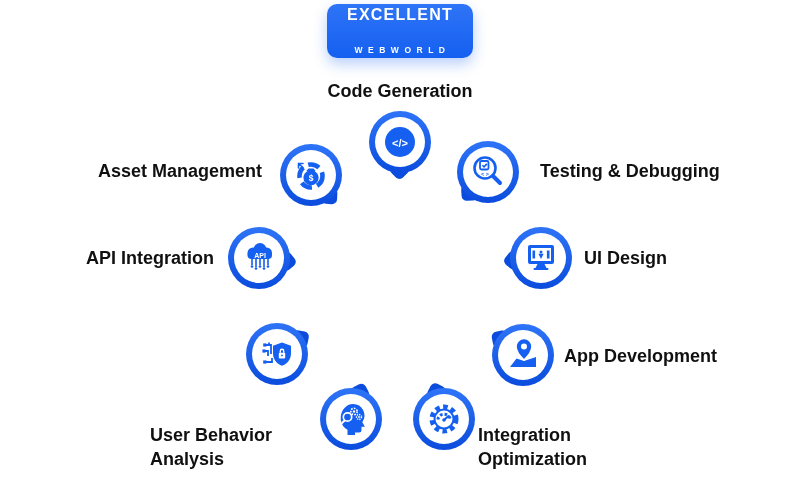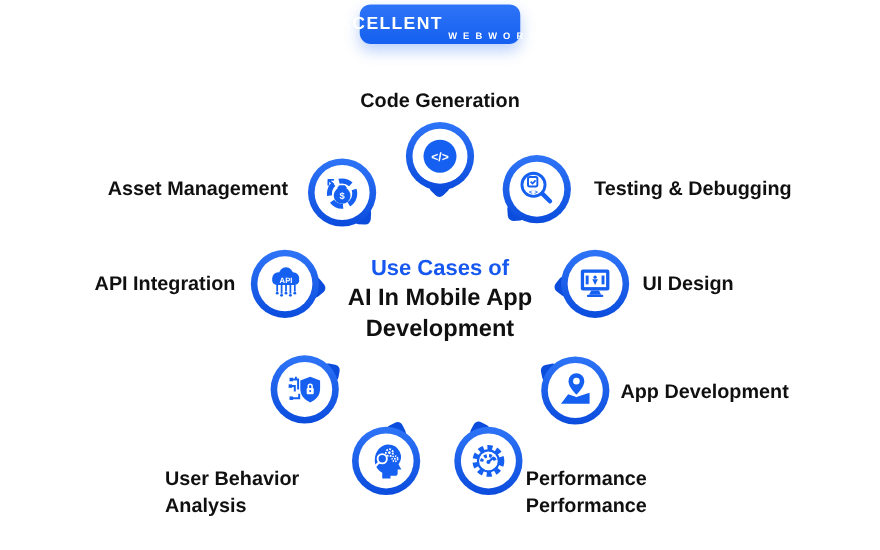--- a/index.html
+++ b/index.html
@@ -14,24 +14,24 @@
   html,body{width:800px;height:500px;overflow:hidden;}
   body{
     background:var(--background);
     font-family:"Liberation Sans", sans-serif;
     position:relative;
   }
   .canvas{position:absolute;left:0;top:0;width:800px;height:500px;}
 
   
   .logo{
-    position:absolute;left:327px;top:4px;width:146px;height:36px;
+    position:absolute;left:327px;top:4px;width:146px;height:54px;
     background:linear-gradient(180deg,var(--primary-light),var(--primary));
     border-radius:10px;
-    display:flex;flex-direction:row;align-items:center;justify-content:center;
+    display:flex;flex-direction:column;align-items:center;justify-content:center;
     box-shadow:0 6px 14px rgba(21,96,240,.30);
   }
   .logo-line1{color:#fff;font-size:16px;font-weight:bold;letter-spacing:1.2px;line-height:18px;}
   .logo-line2{color:#fff;font-size:8.5px;font-weight:600;letter-spacing:5.5px;line-height:12px;margin-top:20px;padding-left:5px;}
 
   
   .title{
     position:absolute;left:400px;top:231px;transform:translateX(-50%);
     text-align:center;white-space:nowrap;
   }
@@ -69,25 +69,20 @@
 </head>
 <body>
 
 <div class="canvas">
 
   <div class="logo">
     <div class="logo-line1">EXCELLENT</div>
     <div class="logo-line2">WEBWORLD</div>
   </div>
 
-  <div class="title">
-    <div class="title-highlight">Use Cases of</div>
-    <div class="title-main">AI In Mobile App</div>
-    <div class="title-main">Development</div>
-  </div>
 
   <div class="node" style="left:369px;top:111px">
     <div class="tail" style="transform:rotate(90deg)">
         <div class="tail-tip"></div>
       </div>
     <div class="ring">
         <div class="ring-inner">
       <svg class="icon" viewBox="0 0 44 44">
         <circle cx="22" cy="22" r="15" fill="currentColor"></circle>
         <text x="22" y="26.5" font-size="11" font-weight="bold" fill="#fff" text-anchor="middle" font-family="Liberation Sans, sans-serif">&lt;/&gt;</text>
@@ -242,18 +237,18 @@
         <text x="22" y="27.8" font-size="8.5" font-weight="bold" fill="#fff" text-anchor="middle" font-family="Liberation Sans, sans-serif">$</text>
       </svg>
     </div>
       </div>
   </div>
 
   <div class="label center" style="left:400px;top:79px">Code Generation</div>
   <div class="label" style="left:540px;top:159px">Testing &amp; Debugging</div>
   <div class="label" style="left:584px;top:246px">UI Design</div>
   <div class="label" style="left:564px;top:344px">App Development</div>
-  <div class="label center wrap" style="left:563px;top:423px">Performance Performance</div>
+  <div class="label center wrap" style="left:563px;top:423px">Integration Optimization</div>
   <div class="label center wrap" style="left:235px;top:423px">User Behavior Analysis</div>
   <div class="label right" style="left:214px;top:246px">API Integration</div>
   <div class="label right" style="left:262px;top:159px">Asset Management</div>
 
 </div>
 
 </body></html>

